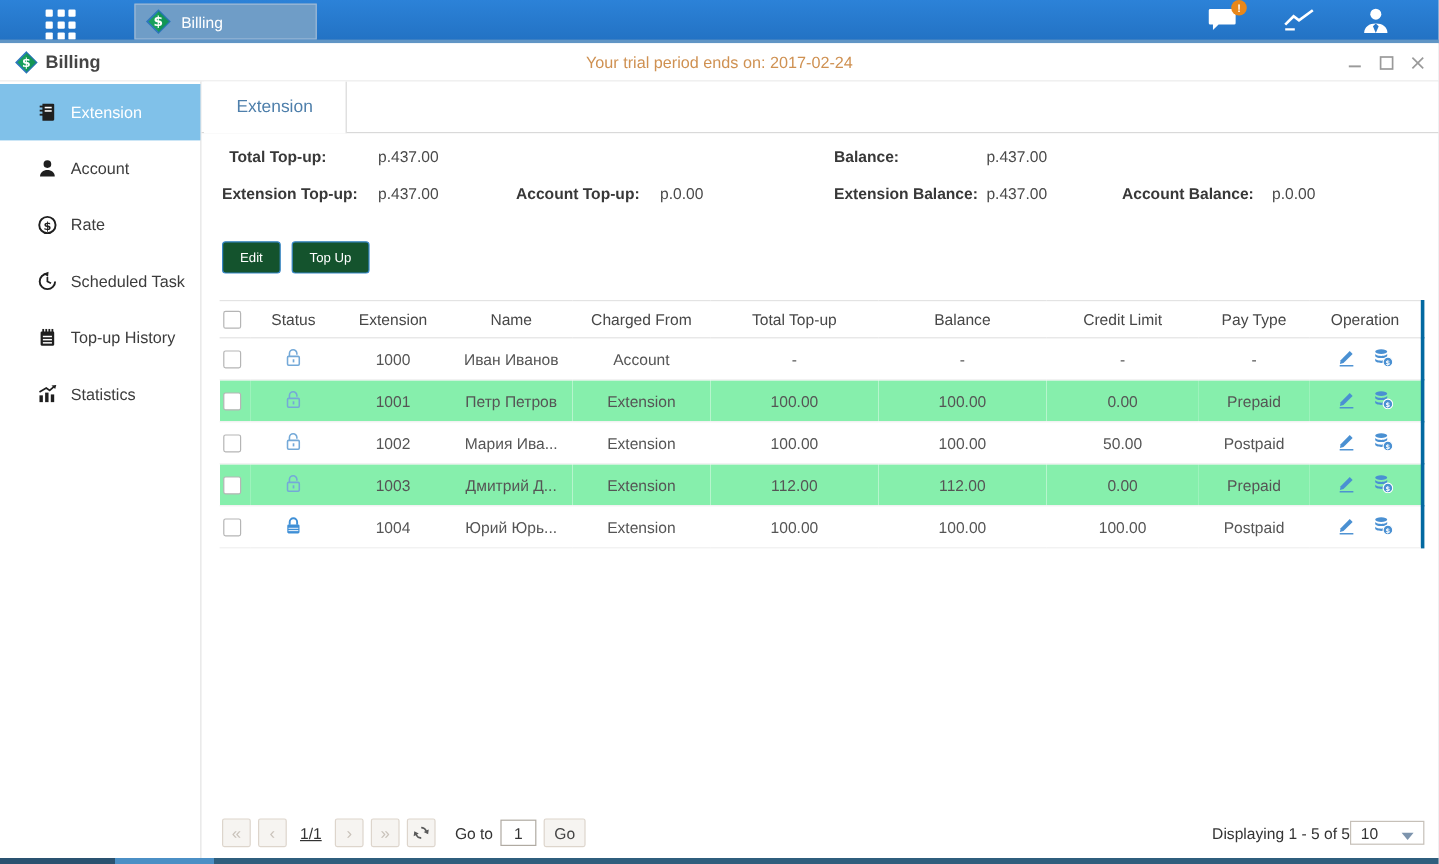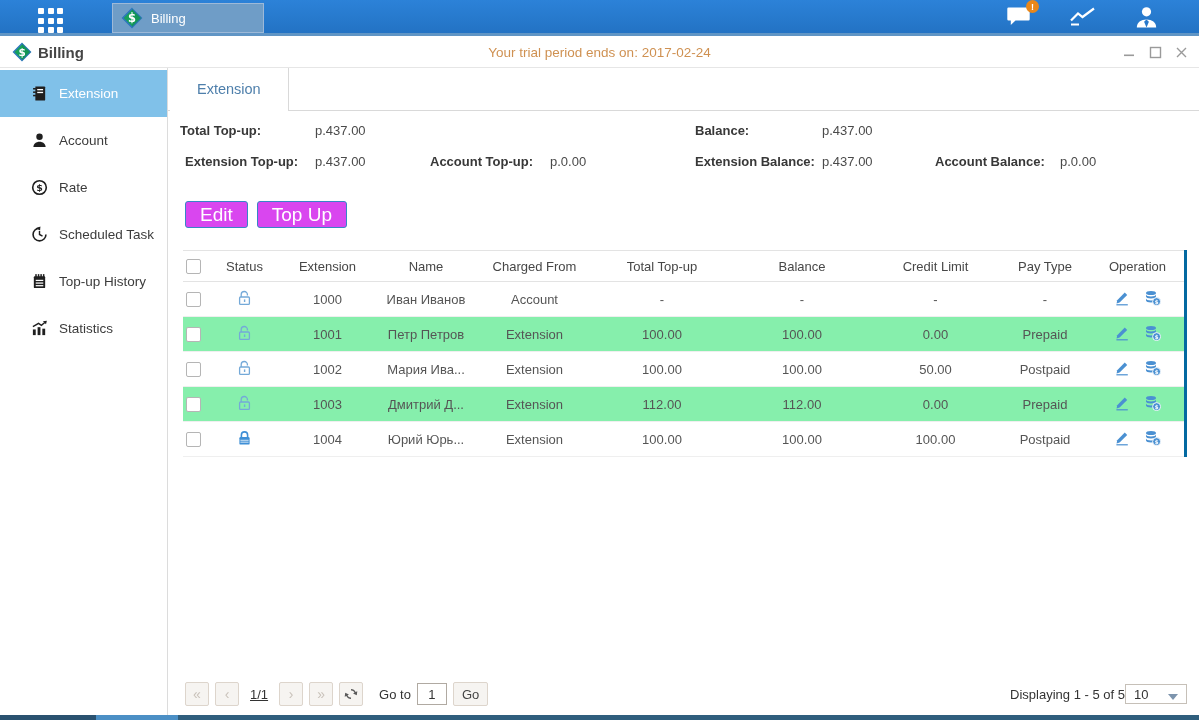--- a/index.html
+++ b/index.html
@@ -39,22 +39,22 @@
   
   .content{position:absolute;left:168px;top:68px;right:0;bottom:5px;background:#fff;}
   .tabstrip{position:relative;height:43px;border-bottom:1px solid #d9d9d9;}
   .tab{position:absolute;left:2px;top:0;height:43px;background:#fff;border-right:1px solid #d9d9d9;
     line-height:43px;padding:0 27px;font-size:14.5px;color:#4e7fab;cursor:pointer;z-index:1;}
   .tabstrip:after{content:"";position:absolute;left:2px;bottom:-1px;width:104px;height:1px;background:#fff;}
   .summary{position:relative;height:64px;margin-top:10px;font-size:13px;}
   .s-lab{position:absolute;font-weight:bold;color:#383838;white-space:nowrap;}
   .s-val{position:absolute;color:#4a4a4a;white-space:nowrap;}
   .actions{margin:16px 0 0 17px;display:flex;gap:9px;}
-  .btn-blue{height:27px;padding:0 14px;background:#d946ef;border:1px solid #3786c6;border-radius:3px;
-    color:#fff;font-size:19px;font-family:inherit;cursor:pointer;}
+  .btn-blue{height:27px;padding:0 14px;background:#14532d;border:1px solid #3786c6;border-radius:3px;
+    color:#fff;font-size:11px;font-family:inherit;cursor:pointer;}
   
   .table-wrap{margin:22px 12px 0 15px;}
   table{width:100%;border-collapse:collapse;table-layout:fixed;font-size:13px;color:#555;
     border-top:1px solid #e3e3e3;border-right:3px solid #0369a1;}
   thead tr{height:31px;border-bottom:1px solid #e3e3e3;}
   th{font-weight:normal;color:#474747;text-align:center;overflow:hidden;white-space:nowrap;}
   tbody tr{height:35px;border-bottom:1px solid #efefef;}
   tbody tr.alt{background:#86efac;}
   td{text-align:center;overflow:hidden;white-space:nowrap;}
   .c-chk{text-align:left;padding-left:3px;}
@@ -234,21 +234,21 @@
       <span>Statistics</span>
     </div>
   </div>
 
   <div class="content">
     <div class="tabstrip">
       <div class="tab">Extension</div>
     </div>
 
     <div class="summary">
-      <span class="s-lab" style="left:12px;top:2px">Total Top-up:</span>
+      <span class="s-lab" style="left:23px;top:2px">Total Top-up:</span>
       <span class="s-val" style="left:147px;top:2px">p.437.00</span>
       <span class="s-lab" style="left:527px;top:2px">Balance:</span>
       <span class="s-val" style="left:654px;top:2px">p.437.00</span>
 
       <span class="s-lab" style="left:17px;top:33px">Extension Top-up:</span>
       <span class="s-val" style="left:147px;top:33px">p.437.00</span>
       <span class="s-lab" style="left:262px;top:33px">Account Top-up:</span>
       <span class="s-val" style="left:382px;top:33px">p.0.00</span>
       <span class="s-lab" style="left:527px;top:33px">Extension Balance:</span>
       <span class="s-val" style="left:654px;top:33px">p.437.00</span>

